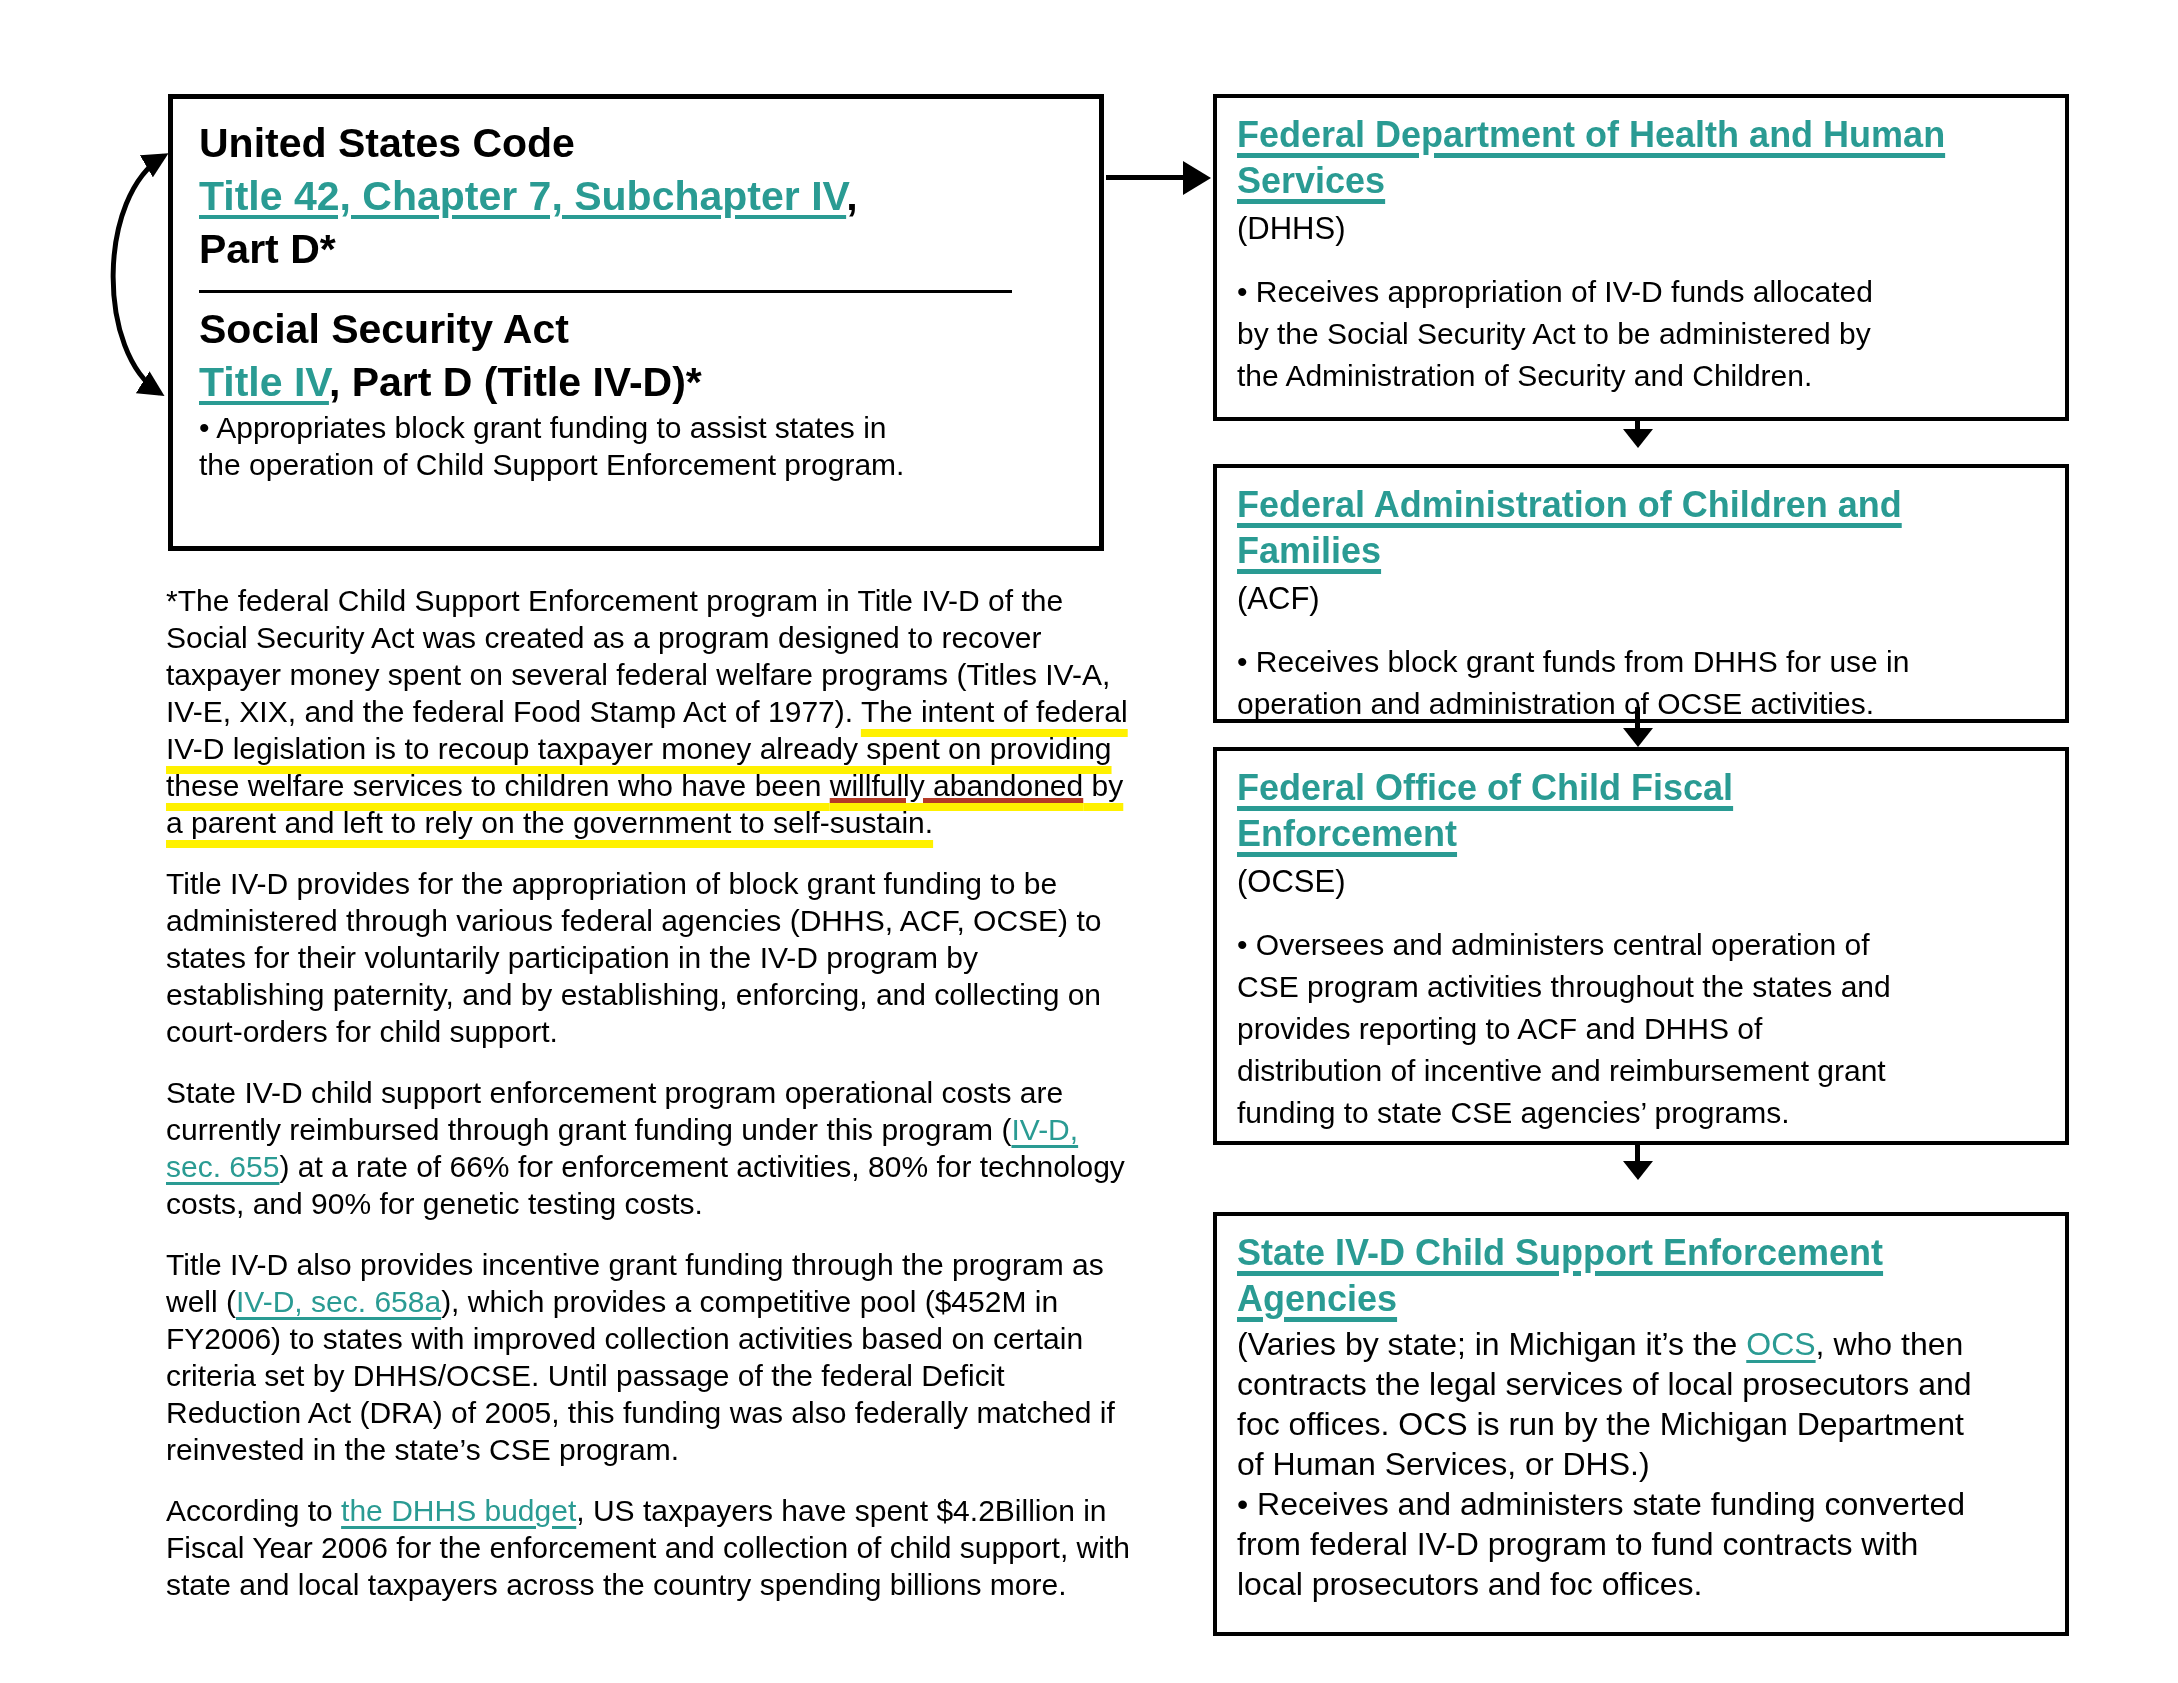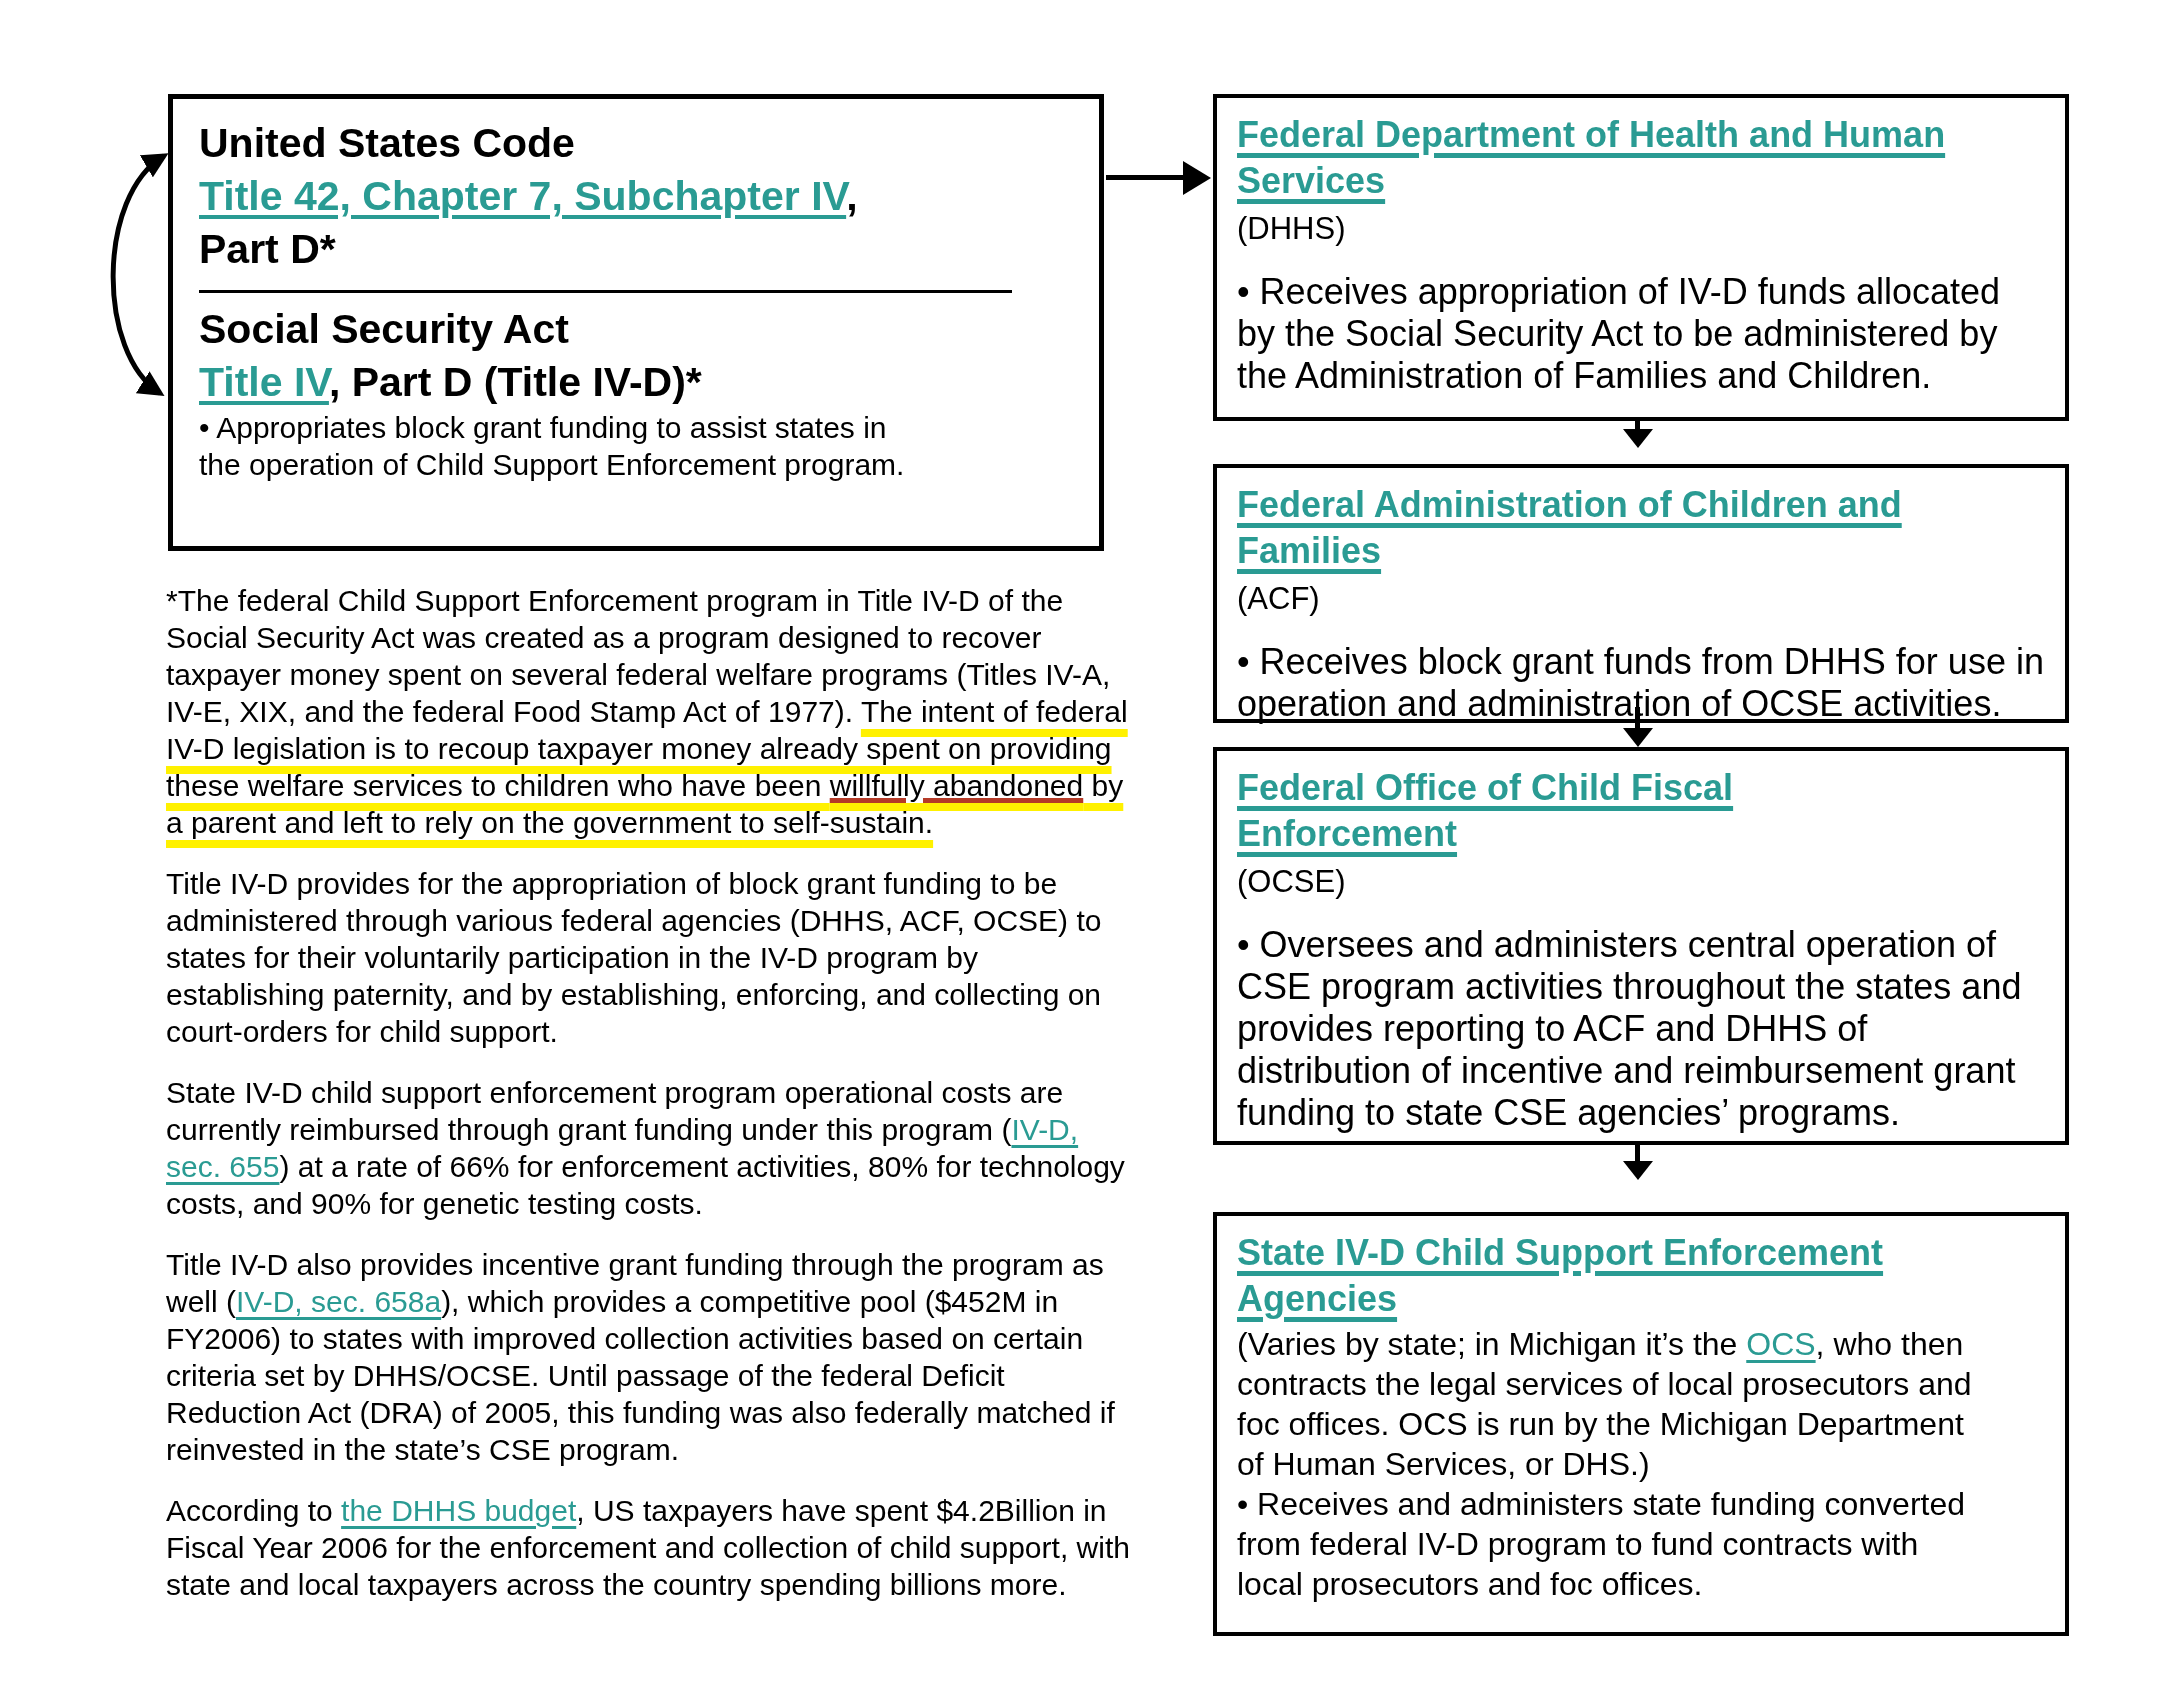--- a/index.html
+++ b/index.html
@@ -59,21 +59,21 @@
     border:4px solid #000;box-sizing:border-box;
     padding:14px 20px;
   }
   .fb1{top:94px;height:327px;}
   .fb2{top:464px;height:259px;}
   .fb3{top:747px;height:398px;}
   .fb4{top:1180px;height:424px;margin-top:32px;}
   .box-heading{font-size:36px;line-height:46px;font-weight:700;}
   .box-heading .seg-link{text-decoration-thickness:5px;text-underline-offset:6px;}
   .box-heading .seg-sub{font-weight:400;font-size:31px;line-height:44px;color:var(--ink);}
-  .box-body{margin-top:20px;font-size:36px;line-height:42px;}
+  .box-body{margin-top:20px;font-size:30px;line-height:42px;}
   .fb4 .box-body{margin-top:2px;font-size:32px;line-height:40px;}
   .fb4 .box-body .seg-link{text-decoration-thickness:3px;}
   
   .h-arrow-line{position:absolute;left:1106px;top:175px;width:79px;height:5px;background:#000;}
   .h-arrow-head{
     position:absolute;left:1183px;top:161px;width:0;height:0;
     border-top:17px solid transparent;border-bottom:17px solid transparent;
     border-left:28px solid #000;
   }
   .v-line{position:absolute;left:1635px;width:5px;background:#000;}
@@ -112,21 +112,21 @@
   <div class="body-text">
     <p><span class="seg-p">*The federal Child Support Enforcement program in Title IV-D of the</span><br><span class="seg-p">Social Security Act was created as a program designed to recover</span><br><span class="seg-p">taxpayer money spent on several federal welfare programs (Titles IV-A,</span><br><span class="seg-p">IV-E, XIX, and the federal Food Stamp Act of 1977).  </span><span class="seg-hl">The intent of federal</span><br><span class="seg-hl">IV-D legislation is to recoup taxpayer money already spent on providing</span><br><span class="seg-hl">these welfare services to children who have been </span><span class="seg-hl"><span class="seg-hlred">willfully abandoned</span></span><span class="seg-hl"> by</span><br><span class="seg-hl">a parent and left to rely on the government to self-sustain.</span></p>
     <p><span class="seg-p">Title IV-D provides for the appropriation of block grant funding to be</span><br><span class="seg-p">administered through various federal agencies (DHHS, ACF, OCSE) to</span><br><span class="seg-p">states for their </span><span class="seg-b">voluntarily participation</span><span class="seg-p"> in the IV-D program by</span><br><span class="seg-p">establishing paternity, and by establishing, enforcing, and collecting on</span><br><span class="seg-p">court-orders for child support.</span></p>
     <p><span class="seg-p">State IV-D child support enforcement program operational costs are</span><br><span class="seg-p">currently reimbursed through grant funding under this program (</span><span class="seg-link">IV-D,</span><br><span class="seg-link">sec. 655</span><span class="seg-p">) at a rate of 66% for enforcement activities, 80% for technology</span><br><span class="seg-p">costs, and 90% for genetic testing costs.</span></p>
     <p><span class="seg-p">Title IV-D also provides incentive grant funding through the program as</span><br><span class="seg-p">well (</span><span class="seg-link">IV-D, sec. 658a</span><span class="seg-p">), which provides a competitive pool ($452M in</span><br><span class="seg-p">FY2006) to states with improved collection activities based on certain</span><br><span class="seg-p">criteria set by DHHS/OCSE. Until passage of the federal Deficit</span><br><span class="seg-p">Reduction Act (DRA) of 2005, this funding was also federally matched if</span><br><span class="seg-p">reinvested in the state’s CSE program.</span></p>
     <p><span class="seg-p">According to </span><span class="seg-link">the DHHS budget</span><span class="seg-p">, US taxpayers have spent $4.2Billion in</span><br><span class="seg-p">Fiscal Year 2006 for the enforcement and collection of child support, with</span><br><span class="seg-p">state and local taxpayers across the country spending billions more.</span></p>
   </div>
 
   <div class="flow-box fb1">
     <div class="box-heading"><span class="seg-link">Federal Department of Health and Human</span><br><span class="seg-link">Services</span><br><span class="seg-sub">(DHHS)</span></div>
-    <div class="box-body"><span class="seg-p">• Receives appropriation of IV-D funds allocated</span><br><span class="seg-p">by the Social Security Act to be administered by</span><br><span class="seg-p">the Administration of Families and Children.</span></div>
+    <div class="box-body"><span class="seg-p">• Receives appropriation of IV-D funds allocated</span><br><span class="seg-p">by the Social Security Act to be administered by</span><br><span class="seg-p">the Administration of Security and Children.</span></div>
   </div>
 
   <div class="v-line v1l"></div>
   <div class="v-head v1h"></div>
 
   <div class="flow-box fb2">
     <div class="box-heading"><span class="seg-link">Federal Administration of Children and</span><br><span class="seg-link">Families</span><br><span class="seg-sub">(ACF)</span></div>
     <div class="box-body"><span class="seg-p">• Receives block grant funds from DHHS for use in</span><br><span class="seg-p">operation and administration of OCSE activities.</span></div>
   </div>
 

